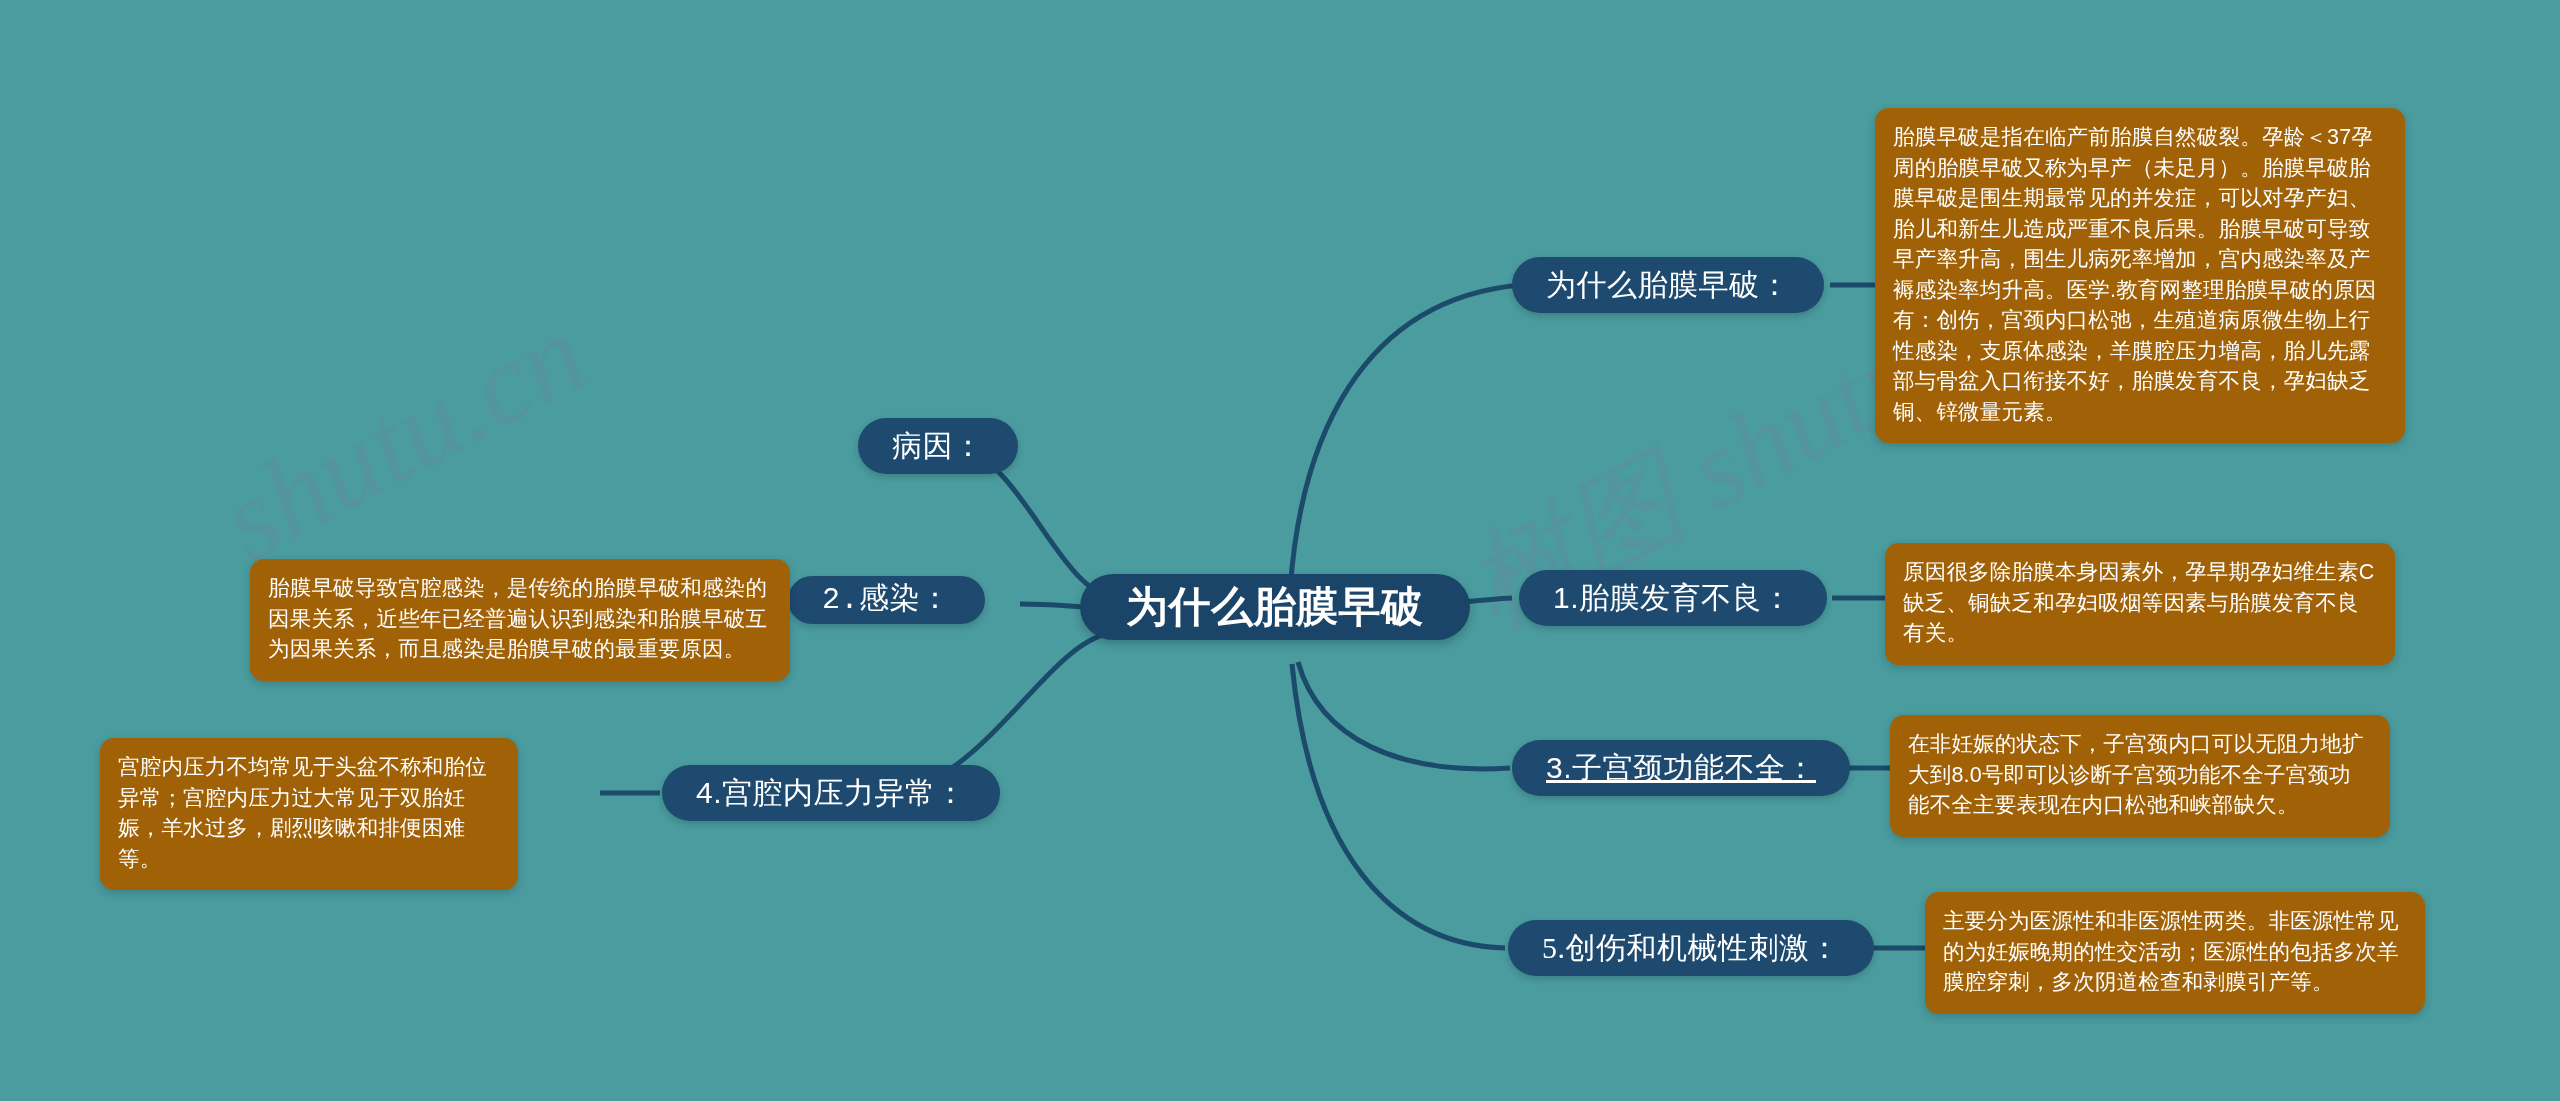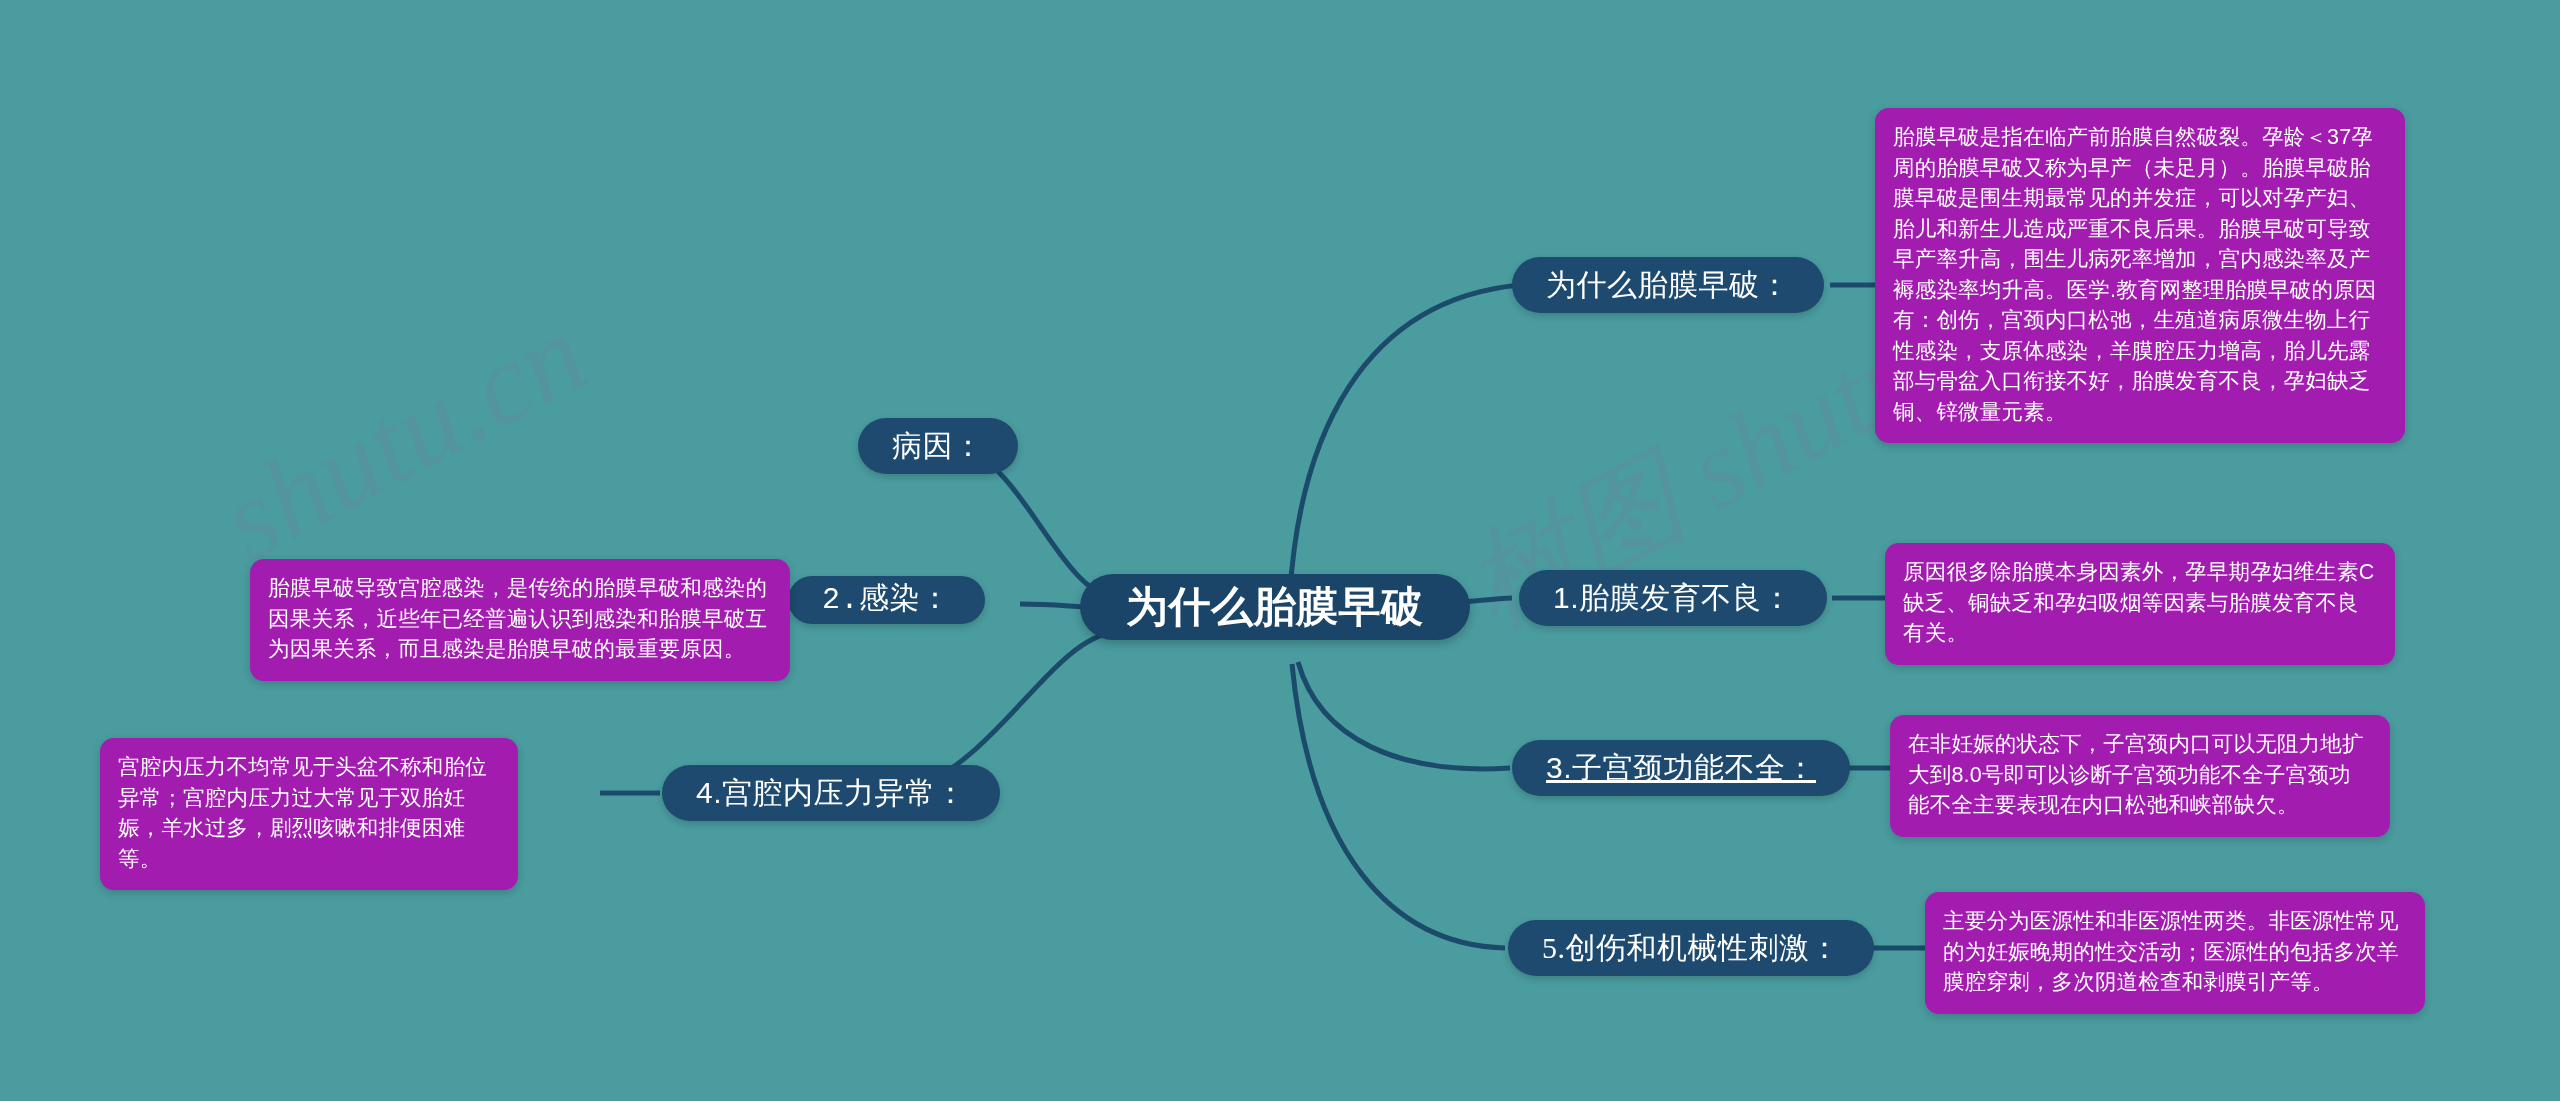--- a/index.html
+++ b/index.html
@@ -59,21 +59,21 @@
   .node.root {
     font-size: 42px;
     background: #1b4568;
     padding: 0 46px;
     box-shadow: 0 4px 10px rgba(0,0,0,0.22);
   }
 
   
   .detail {
     position: absolute;
-    background: #a21caf;
+    background: #a16207;
     color: #ffffff;
     border-radius: 14px;
     padding: 14px 18px 16px 18px;
     font-size: 21.5px;
     line-height: 1.42;
     letter-spacing: 0.2px;
     text-align: left;
     box-shadow: 0 3px 8px rgba(0,0,0,0.18);
     word-break: break-all;
   }

